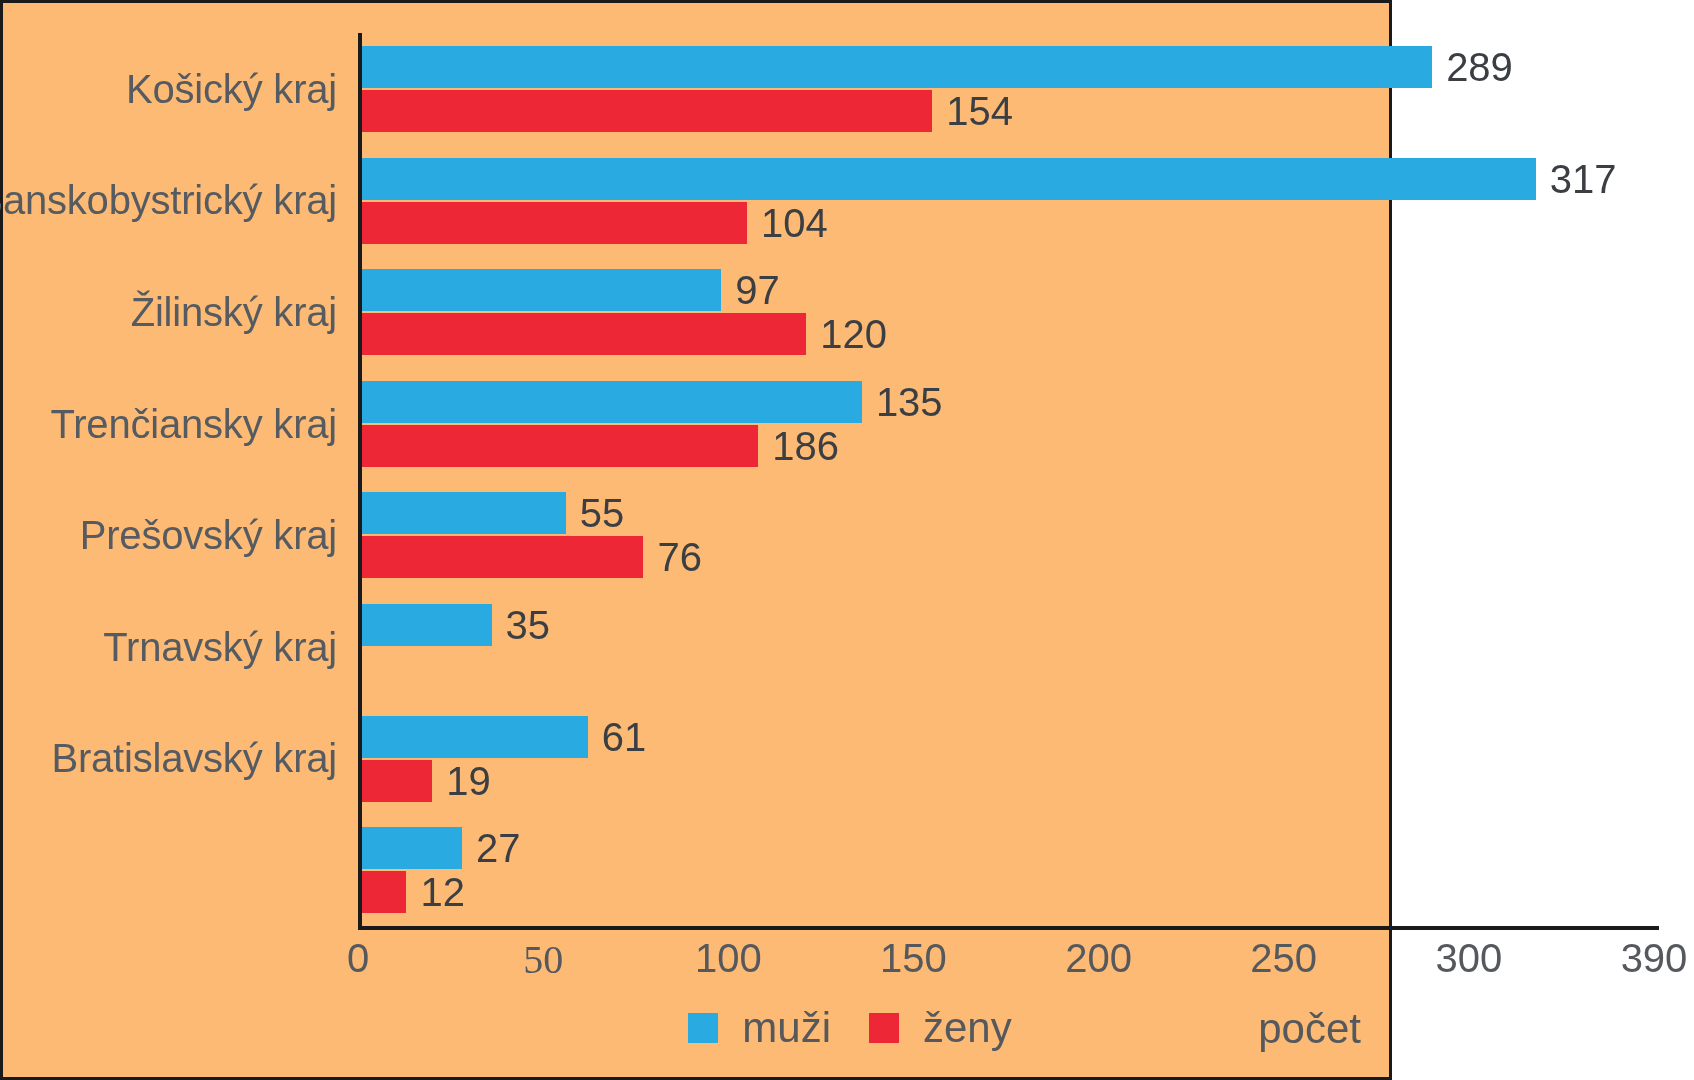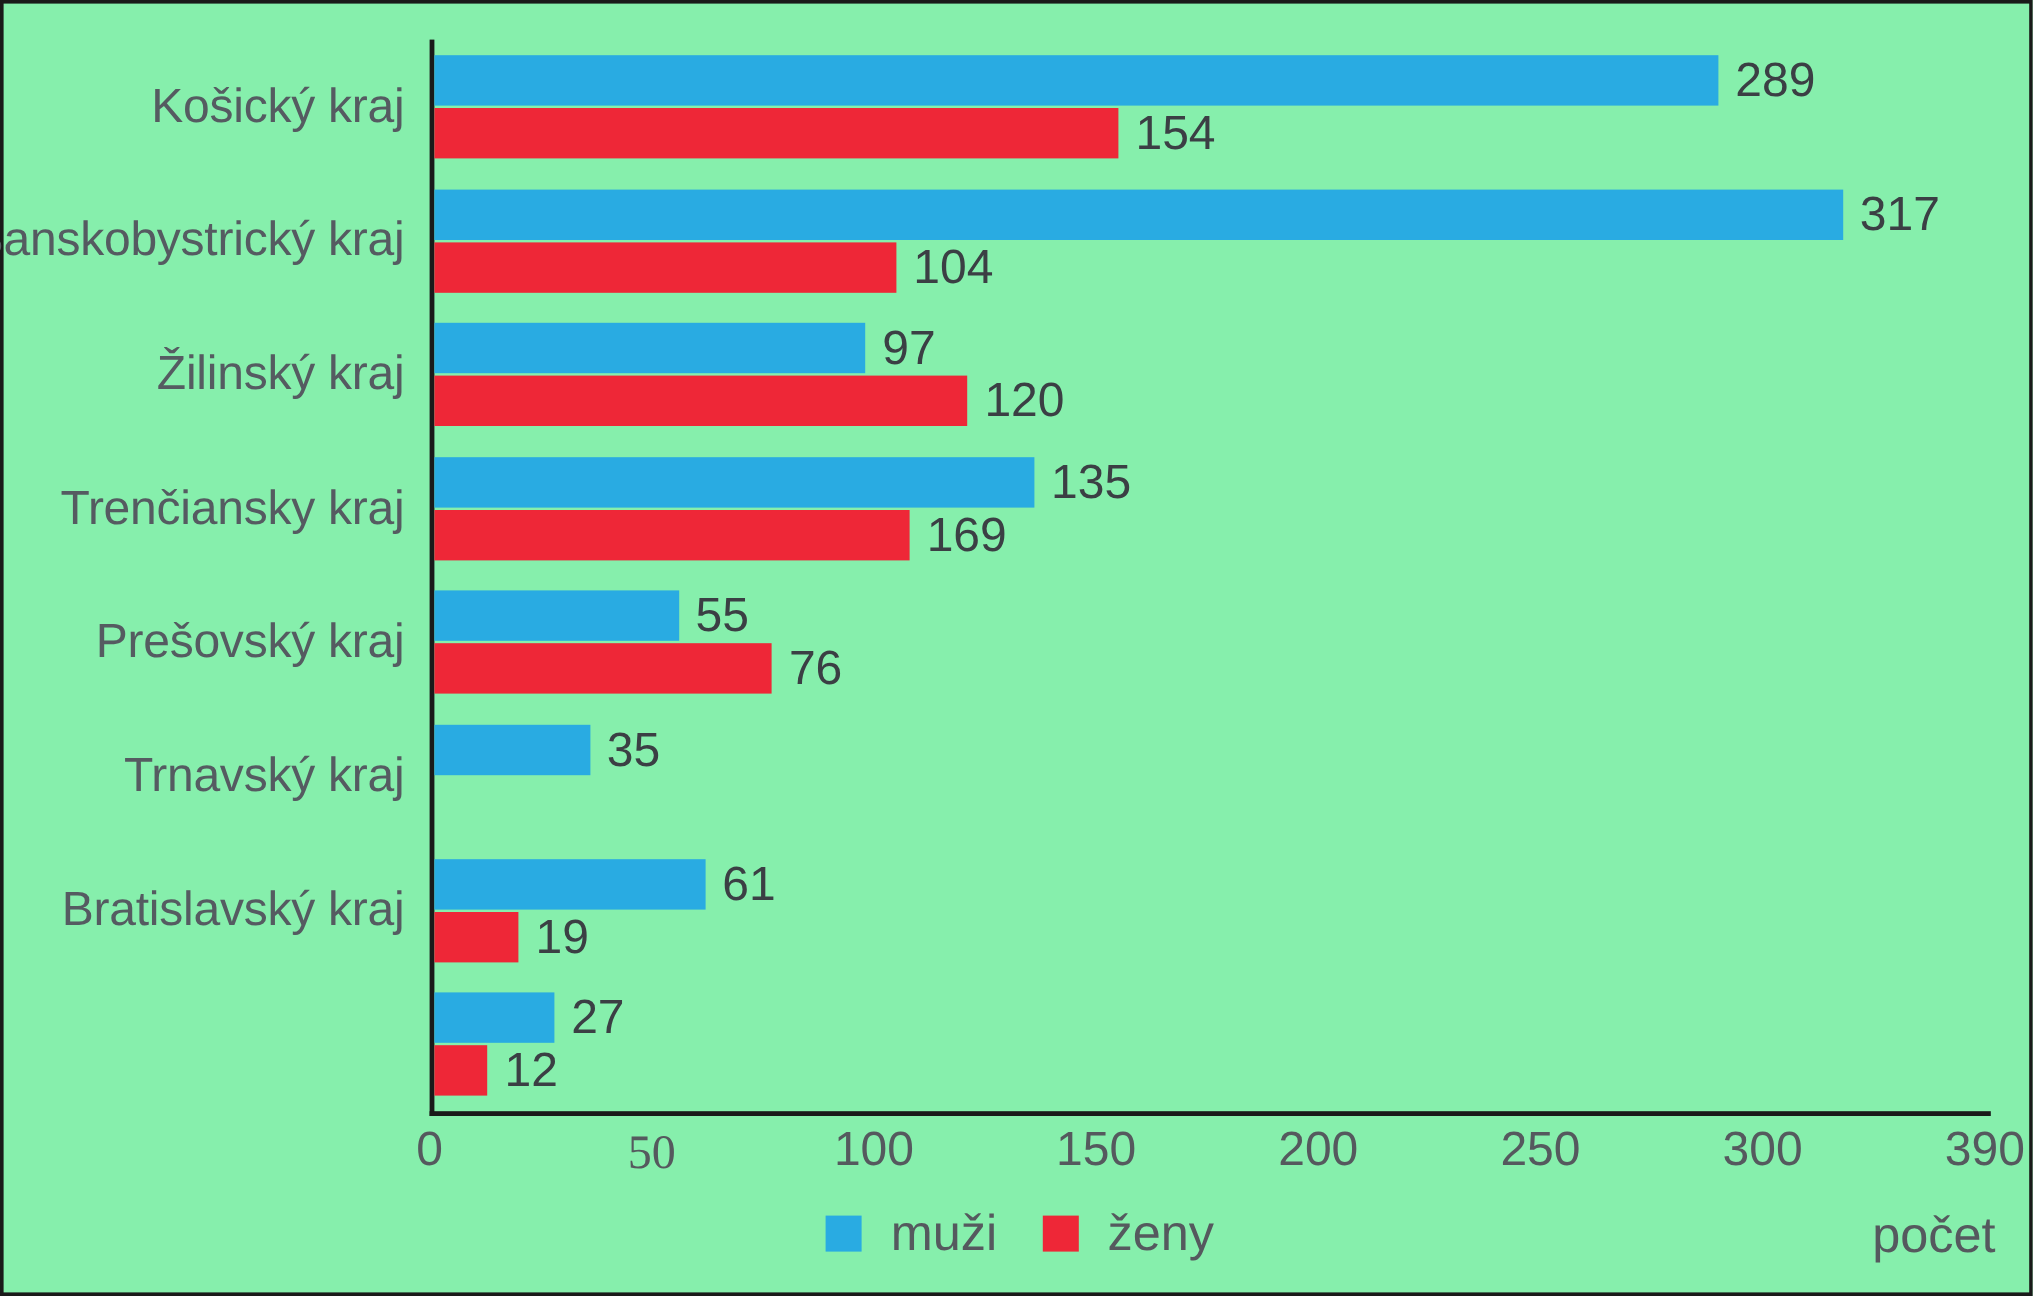--- a/index.html
+++ b/index.html
@@ -10,25 +10,25 @@
   body {
     width: 1694px;
     height: 1080px;
     font-family: "Liberation Sans", sans-serif;
     color: #4a4f54;
     overflow: hidden;
   }
 
   #chart-root {
     position: relative;
-    width: 1694px;
+    width: 1392px;
     height: 1080px;
     box-sizing: border-box;
     border: 3px solid #1a1a1a;
-    background: #86efac;
+    background: #fdba74;
   }
 
   .axis-line-y {
     position: absolute;
     left: 355px;
     top: 30px;
     width: 4px;
     height: 897px;
     background: #1a1a1a;
   }
@@ -218,21 +218,21 @@
       </div>
       <div class="cat-row">
         <div class="cat-label">Trenčiansky kraj</div>
         <div class="bars">
           <div class="bar-wrap men">
             <div class="bar men" style="width: 499.886px;"></div>
             <div class="bar-value">135</div>
           </div>
           <div class="bar-wrap women">
             <div class="bar women" style="width: 396.206px;"></div>
-            <div class="bar-value">169</div>
+            <div class="bar-value">186</div>
           </div>
         </div>
       </div>
       <div class="cat-row">
         <div class="cat-label">Prešovský kraj</div>
         <div class="bars">
           <div class="bar-wrap men">
             <div class="bar men" style="width: 203.657px;"></div>
             <div class="bar-value">55</div>
           </div>

